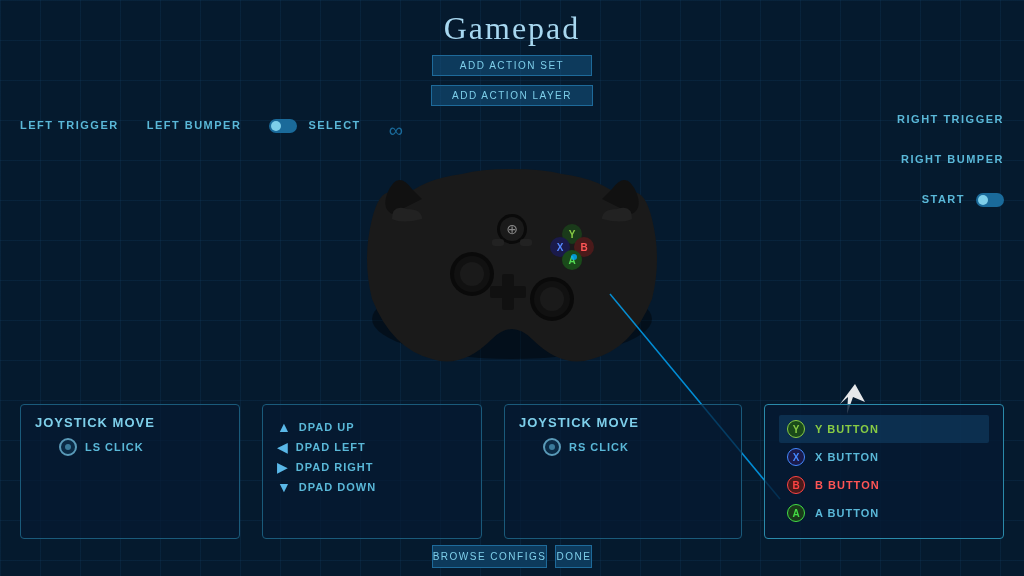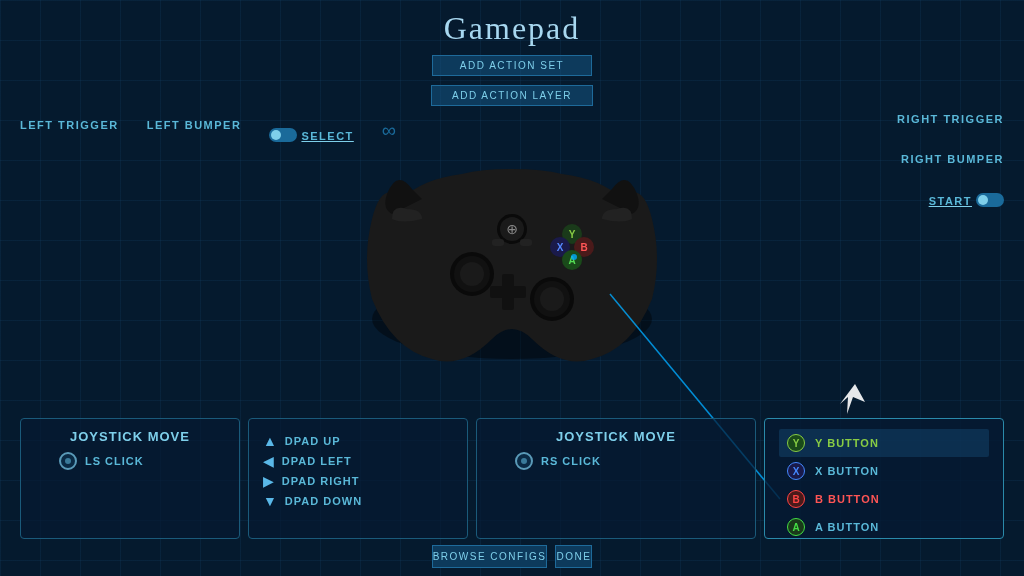--- a/index.html
+++ b/index.html
@@ -90,23 +90,22 @@
 
     .side-label {
       font-size: 11px;
       color: #5ab8d8;
       letter-spacing: 1.5px;
       font-weight: bold;
     }
 
     .select-row {
       display: flex;
-      align-items: flex-end;
-      gap: 4px;
-      text-decoration: underline;
+      align-items: flex-start;
+      gap: 11px;
     }
 
     .toggle-icon {
       width: 28px;
       height: 14px;
       background: #1a6a9a;
       border-radius: 7px;
       display: inline-flex;
       align-items: center;
       padding: 2px;
@@ -149,23 +148,22 @@
       pointer-events: none;
     }
 
     
     .bottom-panels {
       position: absolute;
       bottom: 0;
       left: 20px;
       right: 20px;
       display: flex;
-      gap: 8px;
-      height: 121px;
-      text-align: center;
+      gap: 22px;
+      height: 135px;
     }
 
     .panel {
       border: 1px solid #1a5a7a;
       background: rgba(5, 25, 50, 0.7);
       border-radius: 4px;
       padding: 10px 14px;
     }
 
     .panel-left {

